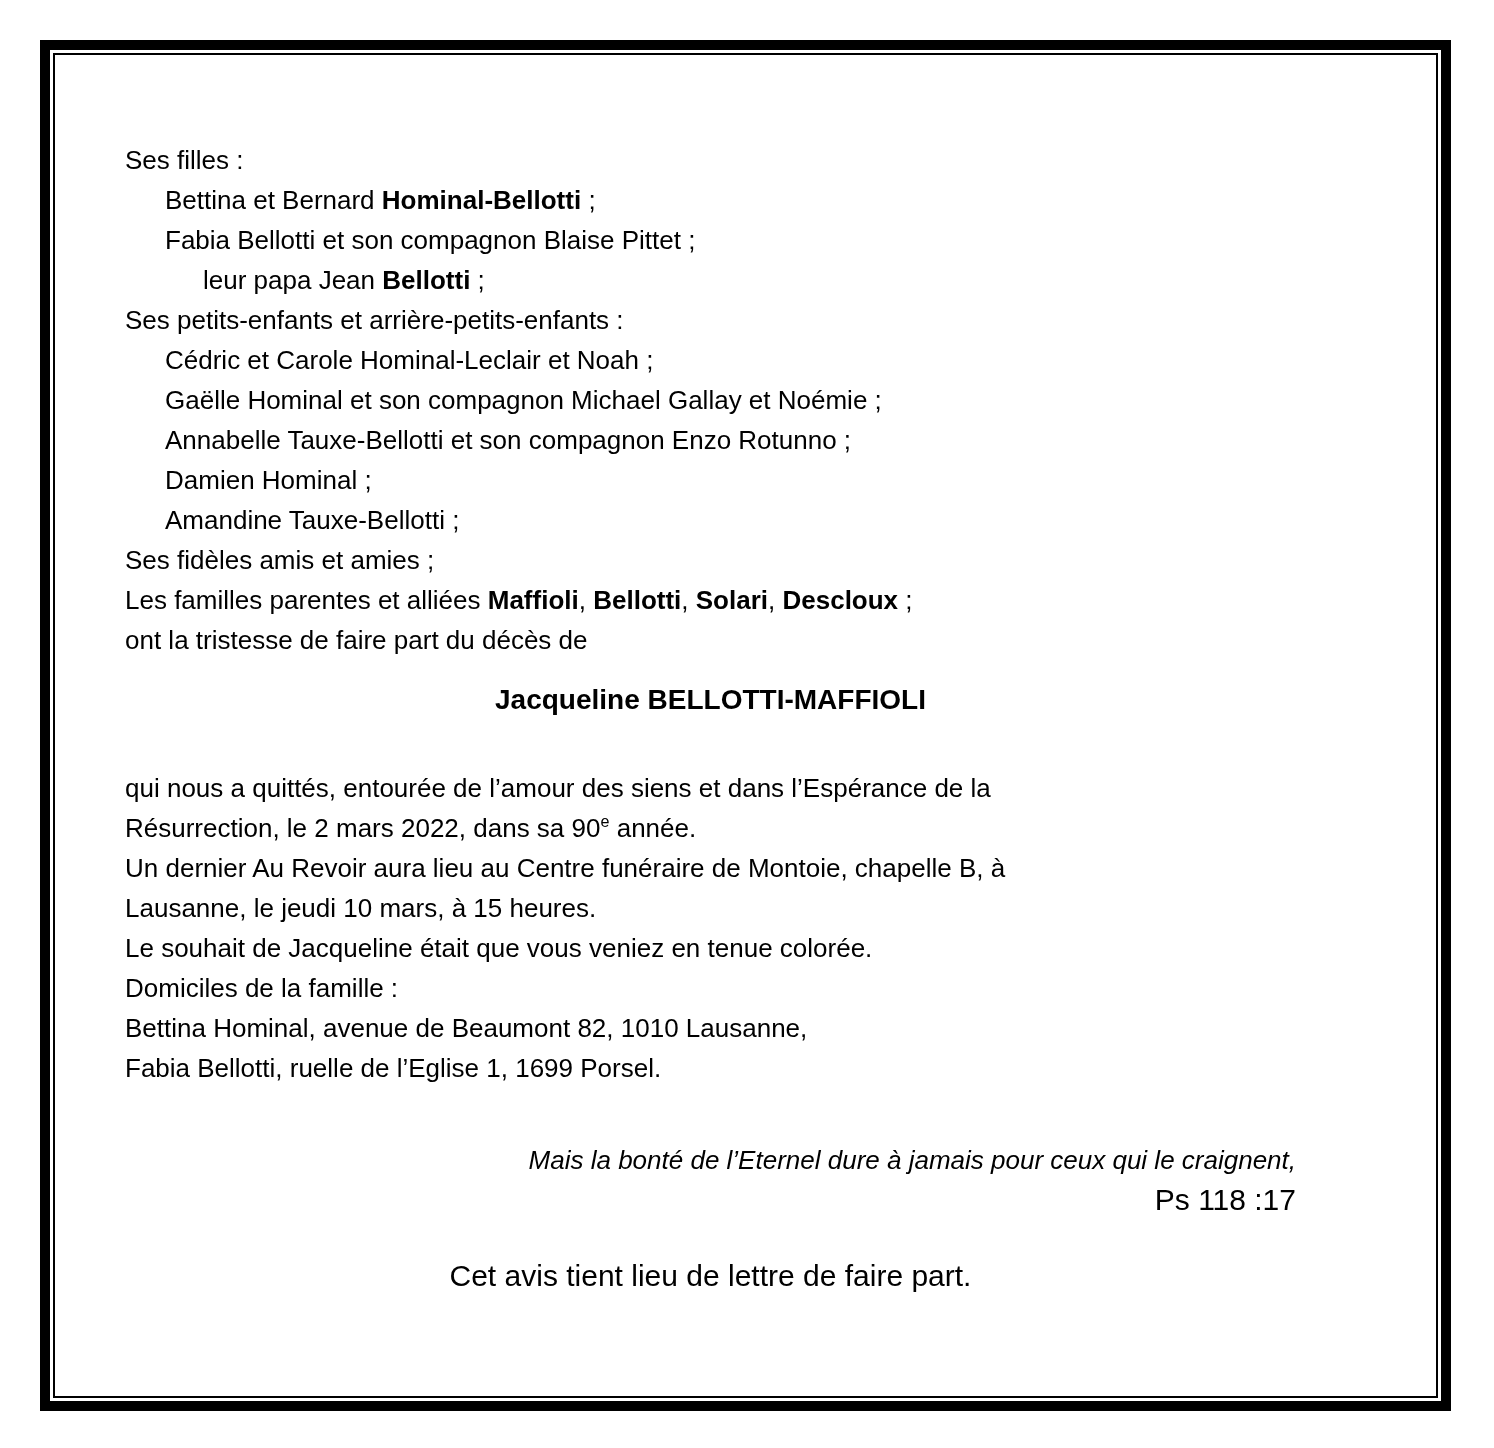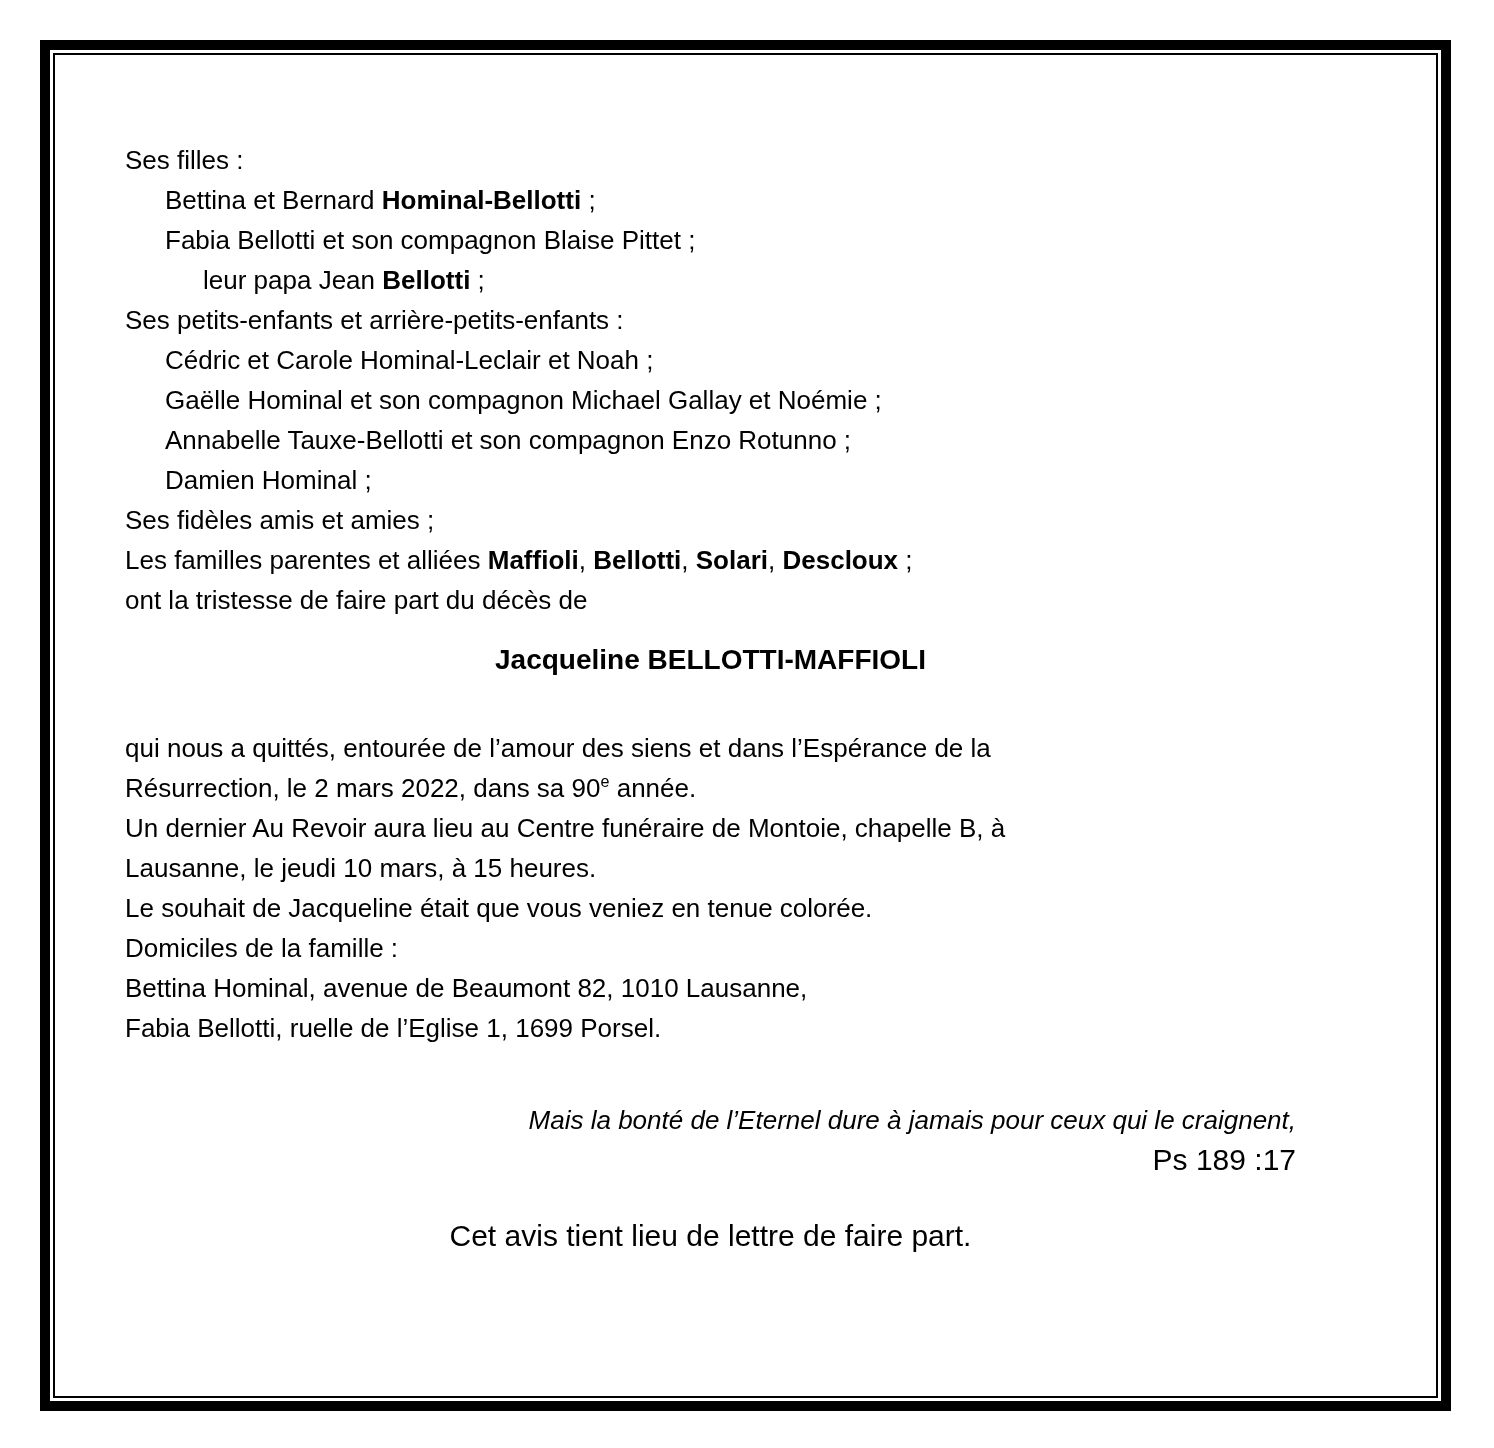--- a/index.html
+++ b/index.html
@@ -89,20 +89,21 @@
         <div>
             <div class="line indent-0"><span>Ses filles :</span></div>
             <div class="line indent-1"><span>Bettina et Bernard </span><span class="b">Hominal-Bellotti</span><span> ;</span></div>
             <div class="line indent-1"><span>Fabia Bellotti et son compagnon Blaise Pittet ;</span></div>
             <div class="line indent-2"><span>leur papa Jean </span><span class="b">Bellotti</span><span> ;</span></div>
             <div class="line indent-0"><span>Ses petits-enfants et arrière-petits-enfants :</span></div>
             <div class="line indent-1"><span>Cédric et Carole Hominal-Leclair et Noah ;</span></div>
             <div class="line indent-1"><span>Gaëlle Hominal et son compagnon Michael Gallay et Noémie ;</span></div>
             <div class="line indent-1"><span>Annabelle Tauxe-Bellotti et son compagnon Enzo Rotunno ;</span></div>
             <div class="line indent-1"><span>Damien Hominal ;</span></div>
+            <div class="line indent-1"><span>Amandine Tauxe-Bellotti ;</span></div>
             <div class="line indent-0"><span>Ses fidèles amis et amies ;</span></div>
             <div class="line indent-0"><span>Les familles parentes et alliées </span><span class="b">Maffioli</span><span>, </span><span class="b">Bellotti</span><span>, </span><span class="b">Solari</span><span>, </span><span class="b">Descloux</span><span> ;</span></div>
             <div class="line indent-0"><span>ont la tristesse de faire part du décès de</span></div>
           </div>
 
         <div class="title">Jacqueline BELLOTTI-MAFFIOLI</div>
 
         <div>
             <div class="line indent-0"><span>qui nous a quittés, entourée de l’amour des siens et dans l’Espérance de la</span></div>
             <div class="line indent-0"><span>Résurrection, le 2 mars 2022, dans sa 90</span><sup>e</sup><span> année.</span></div>
@@ -111,21 +112,21 @@
             <div class="line indent-0"><span>Le souhait de Jacqueline était que vous veniez en tenue colorée.</span></div>
             <div class="line indent-0"><span>Domiciles de la famille :</span></div>
             <div class="line indent-0"><span>Bettina Hominal, avenue de Beaumont 82, 1010 Lausanne,</span></div>
             <div class="line indent-0"><span>Fabia Bellotti, ruelle de l’Eglise 1, 1699 Porsel.</span></div>
           </div>
 
         <div class="quote-block">
           <div>
               <div class="line indent-0"><span>Mais la bonté de l’Eternel dure à jamais pour ceux qui le craignent,</span></div>
             </div>
-          <div class="quote-ref">Ps 189 :17</div>
+          <div class="quote-ref">Ps 118 :17</div>
         </div>
 
         <div class="closing">Cet avis tient lieu de lettre de faire part.</div>
 
       </div>
     </div>
   </div>
 </div>
 
 </body></html>

